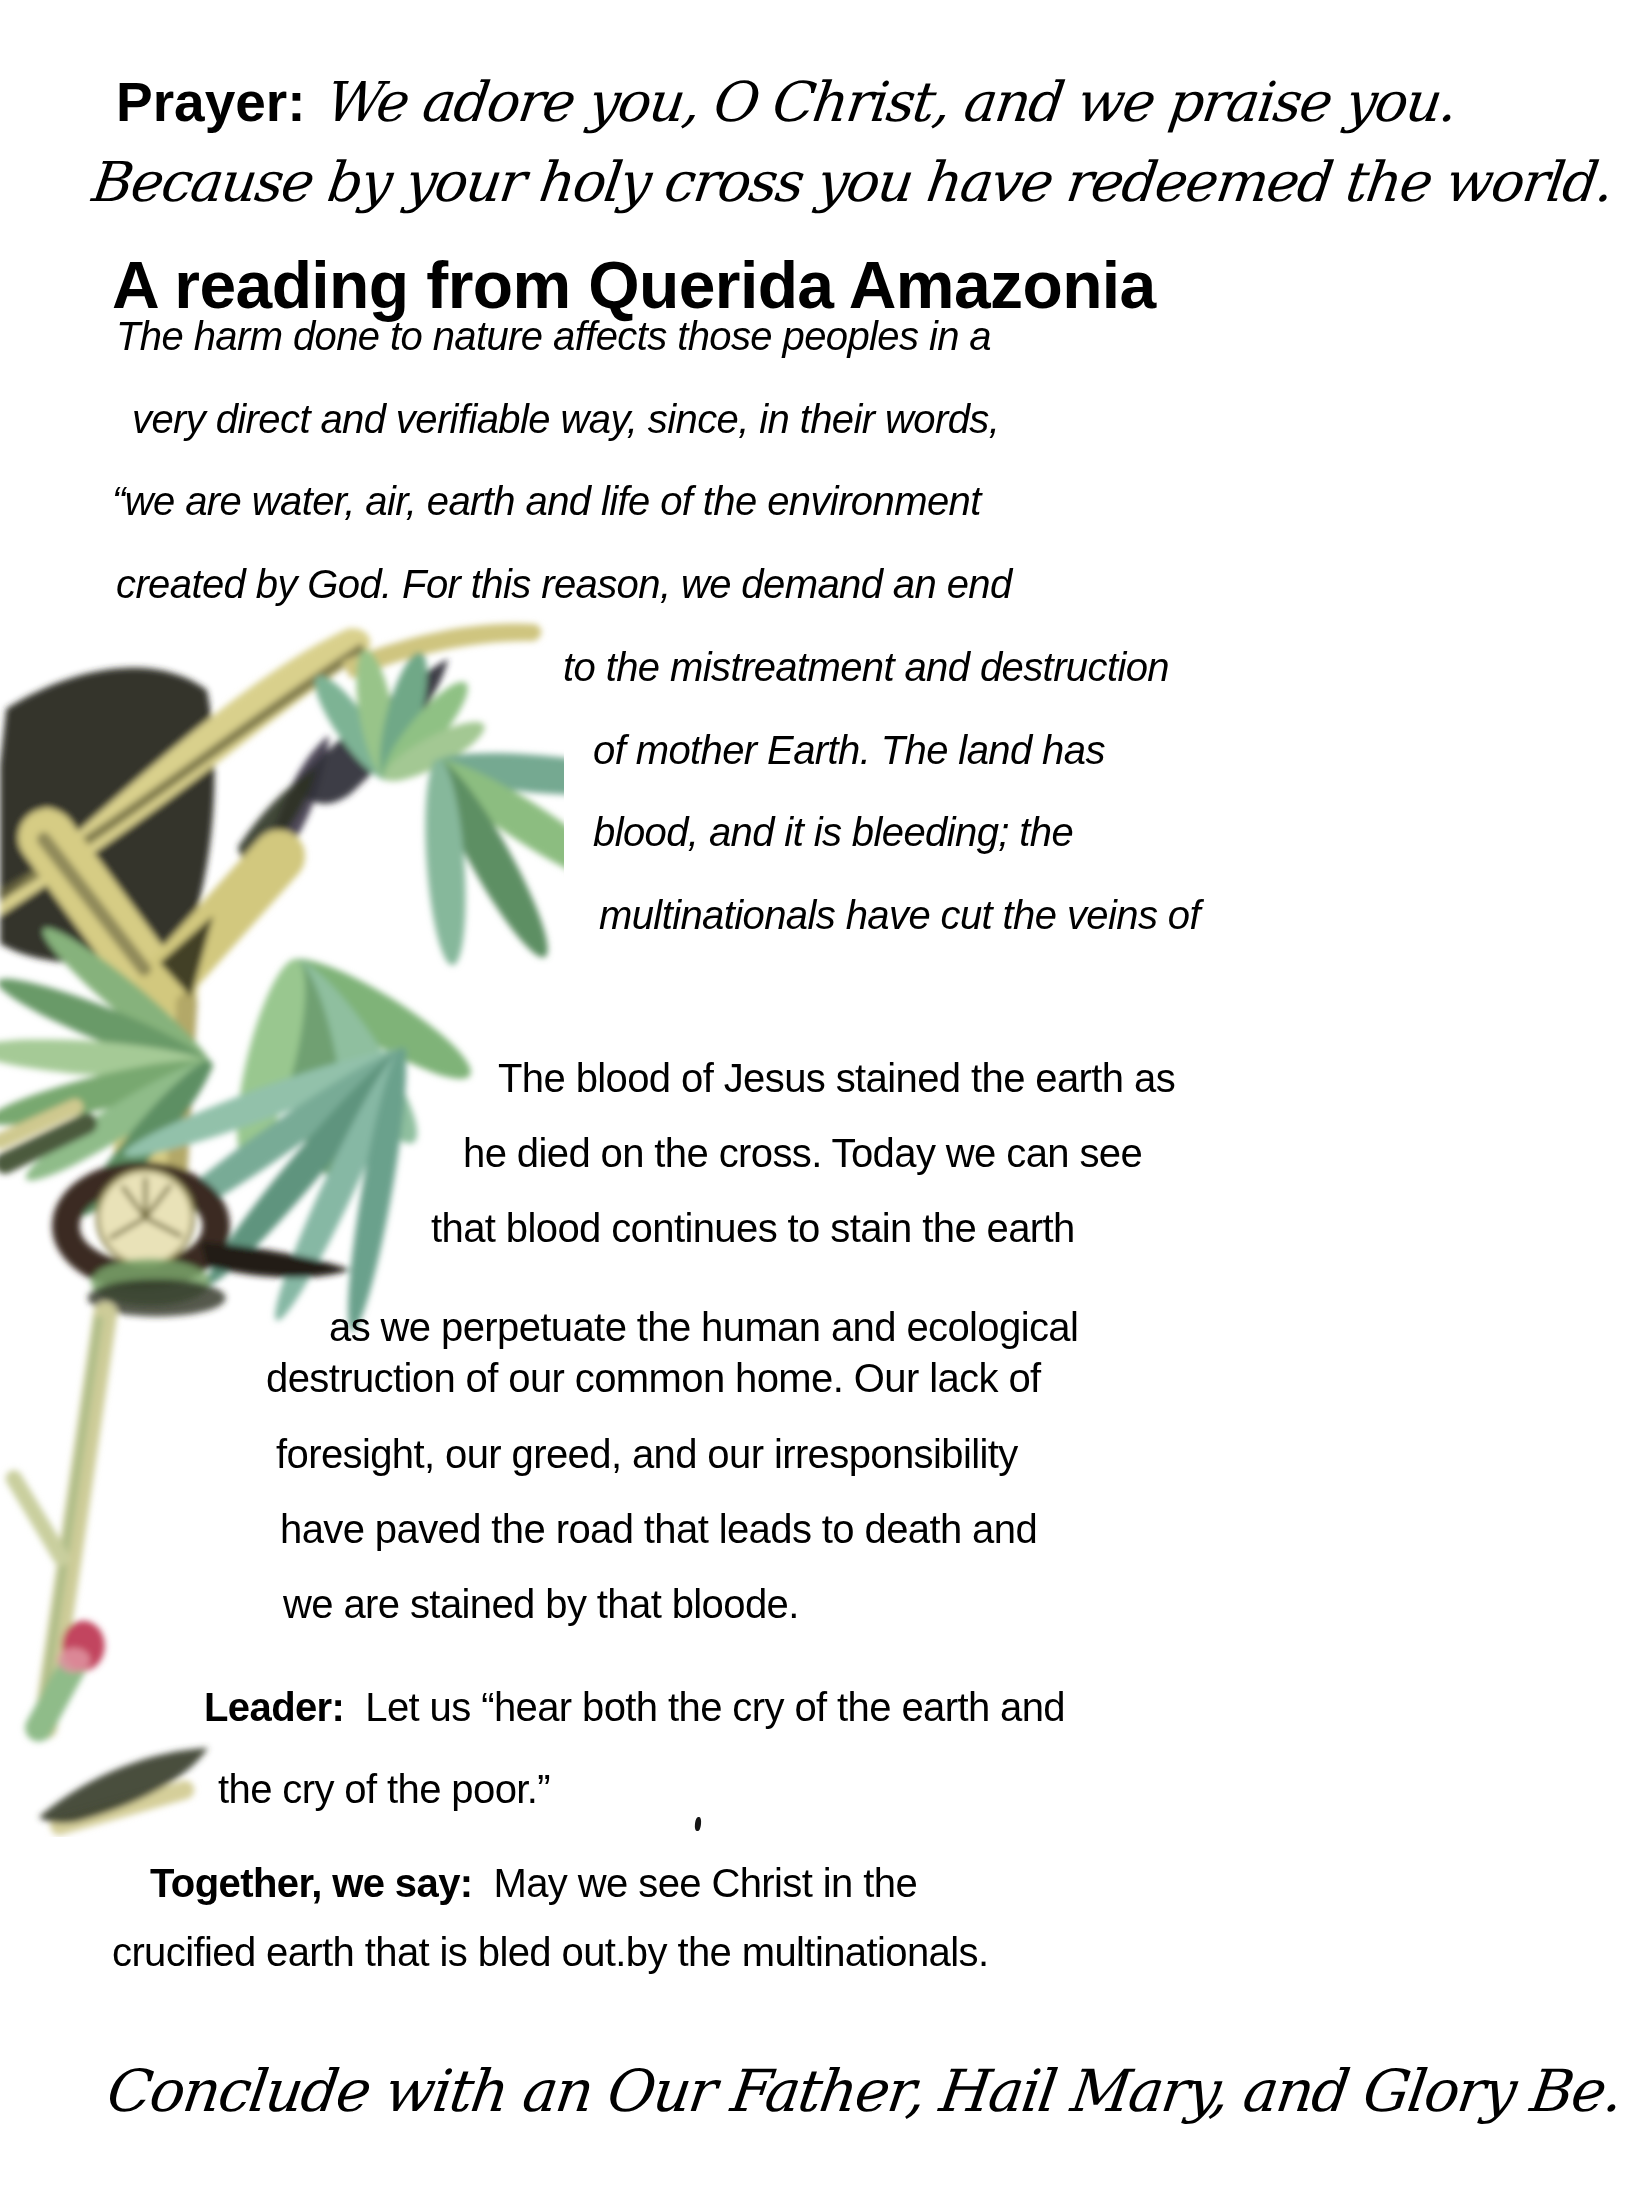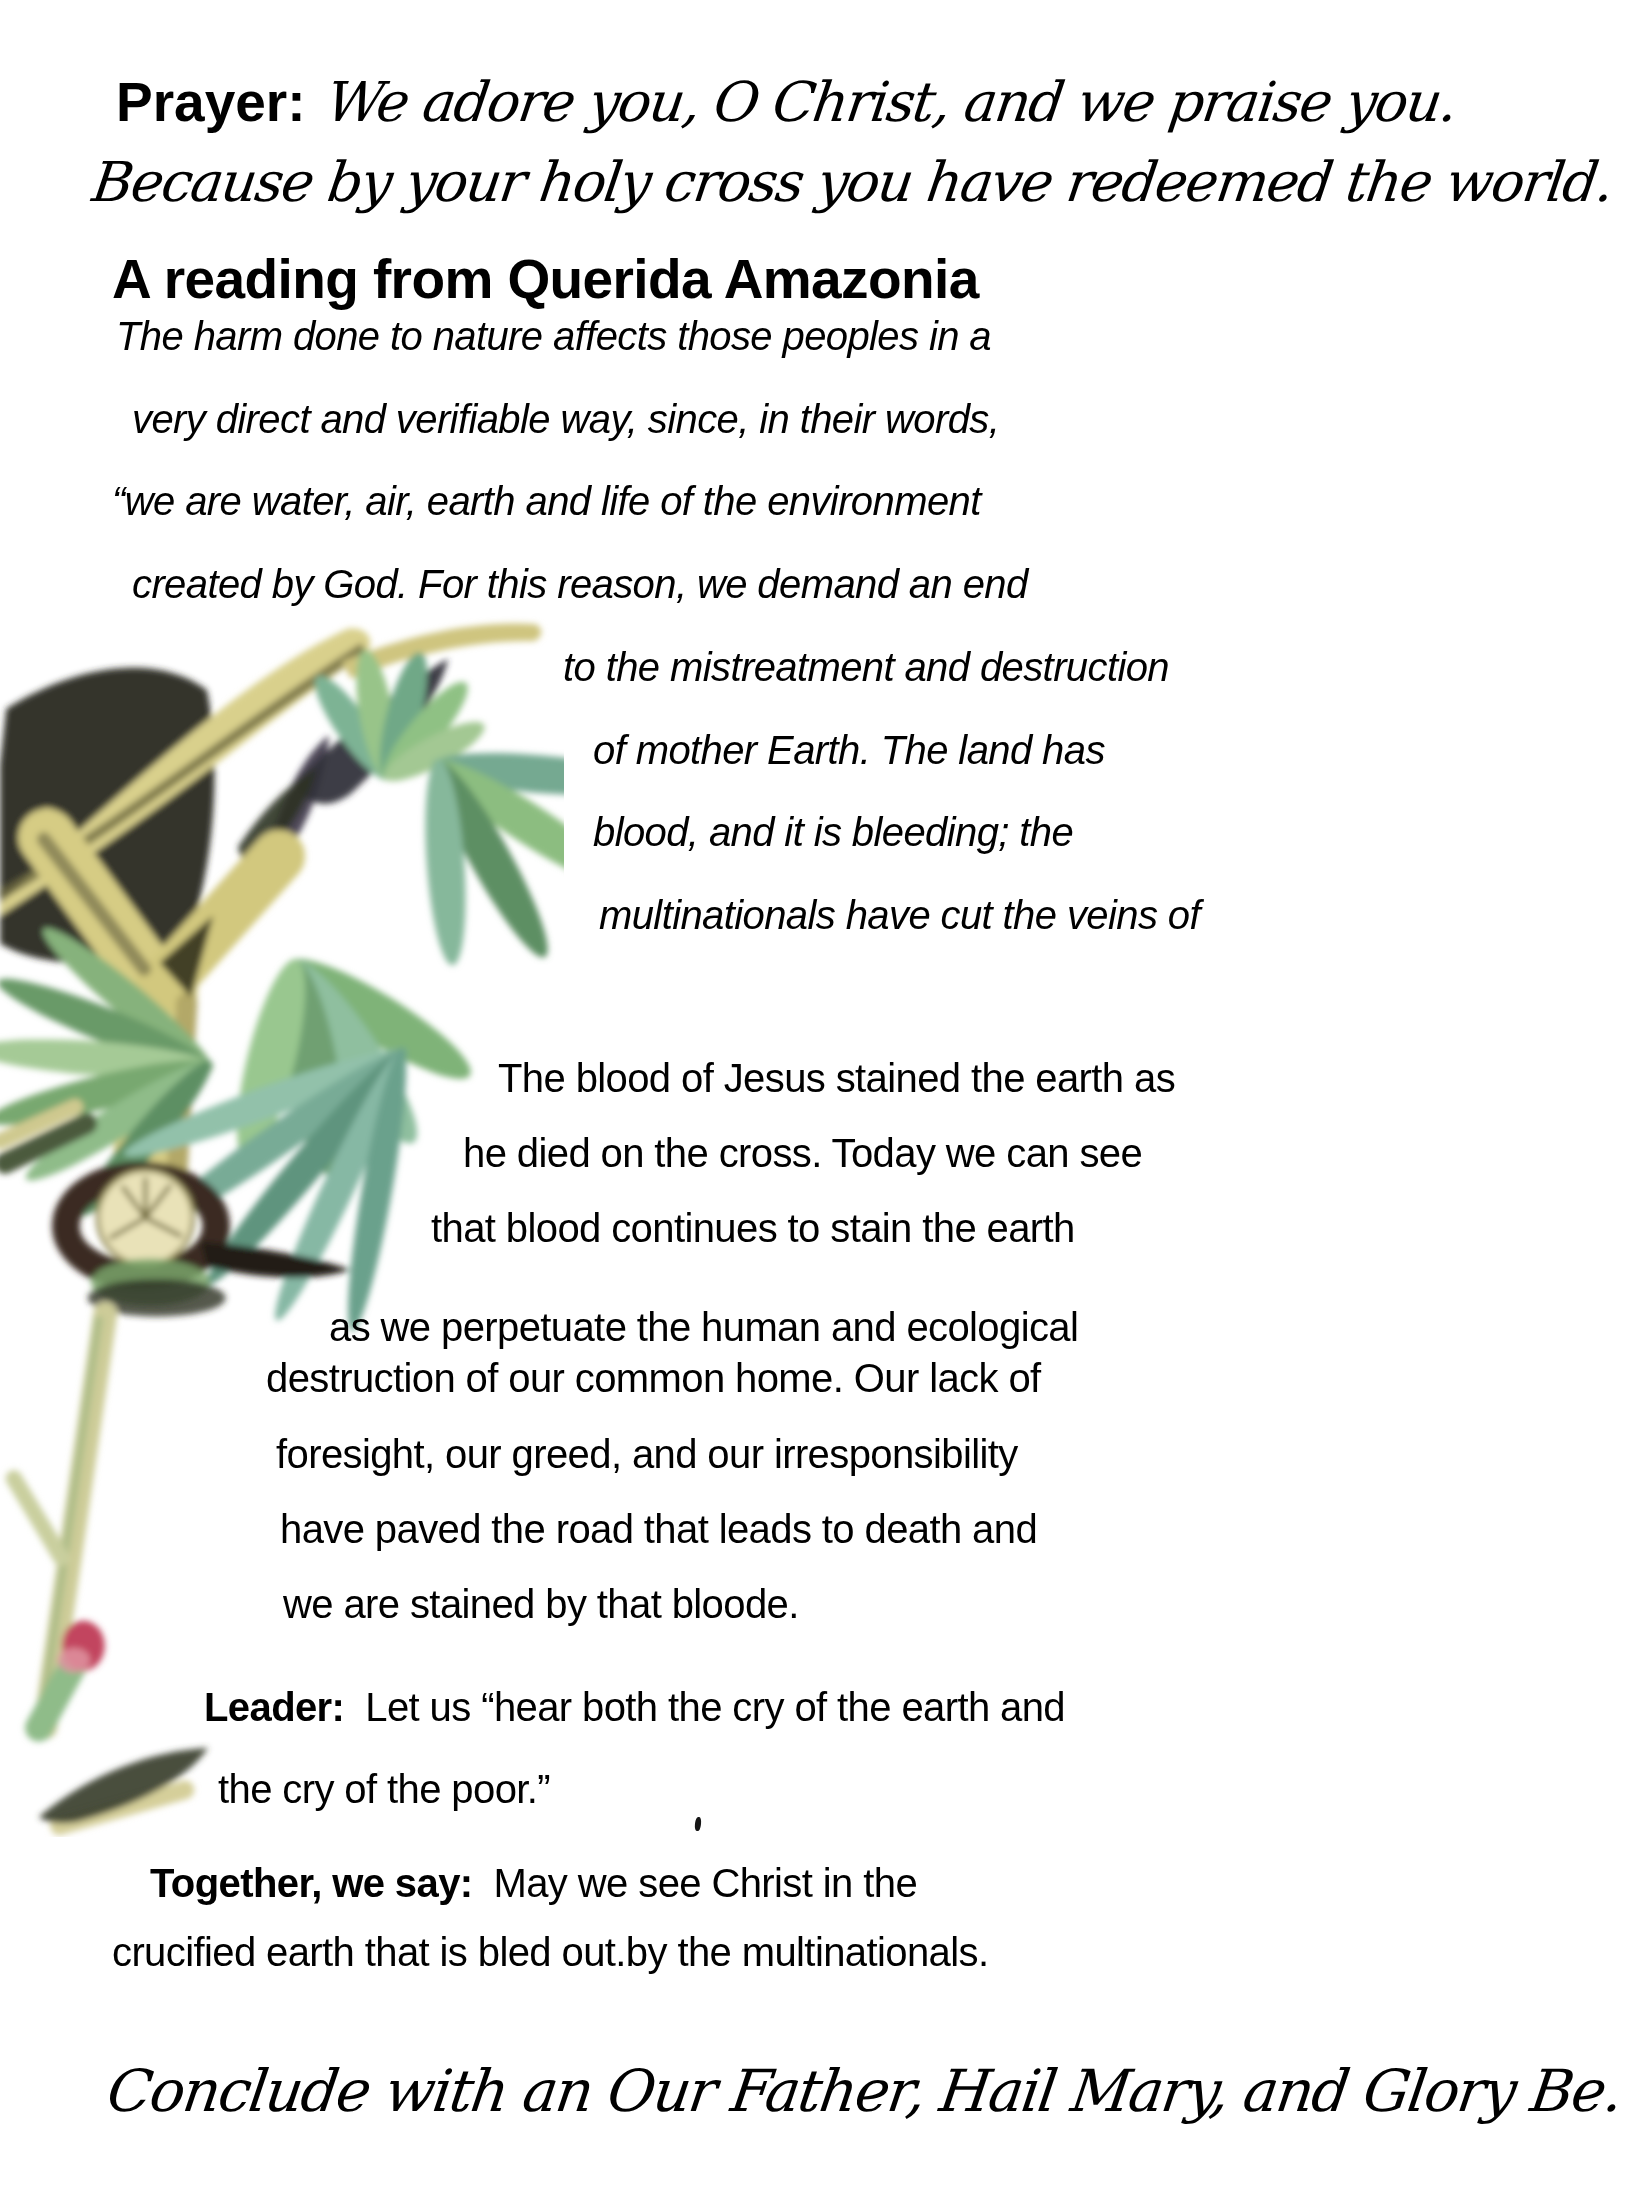--- a/index.html
+++ b/index.html
@@ -9,21 +9,21 @@
     position:relative;
     overflow:hidden;
     font-family:"Liberation Sans", sans-serif;
     color:#000000;
   }
   .page { position:absolute; inset:0; }
   .line { position:absolute; white-space:nowrap; line-height:1; }
   .body-text { font-size:40px; letter-spacing:-0.6px; }
   .italic { font-style:italic; }
   .bold-label { font-weight:700; }
-  .heading { font-size:55px; font-weight:700; letter-spacing:-0.6px; }
+  .heading { font-size:66px; font-weight:700; letter-spacing:-0.6px; }
   .prayer-label { font-size:55px; font-weight:700; }
   .script {
     font-family:"DejaVu Serif", serif;
     font-style:italic;
     font-size:55px;
     letter-spacing:-1.9px;
   }
   .script-skew { display:inline-block; transform:skewX(-8deg); }
   .conclusion-script { font-size:58px; }
   .label-gap { margin-right:21px; }
@@ -152,21 +152,21 @@
   </div>
   <div class="line" style="left:93px; top:155px;">
     <span class="script script-skew">Because by your holy cross you have redeemed the world.</span>
   </div>
 
   <div class="line heading" style="left:112px; top:252px;">A reading from Querida Amazonia</div>
 
   <div class="line body-text italic" style="left:116px; top:316px;">The harm done to nature affects those peoples in a</div>
   <div class="line body-text italic" style="left:132px; top:399px;">very direct and verifiable way, since, in their words,</div>
   <div class="line body-text italic" style="left:112px; top:481px;">“we are water, air, earth and life of the environment</div>
-  <div class="line body-text italic" style="left:132px; top:564px;">created by God. For this reason, we demand an end</div>
+  <div class="line body-text italic" style="left:116px; top:564px;">created by God. For this reason, we demand an end</div>
   <div class="line body-text italic" style="left:563px; top:647px;">to the mistreatment and destruction</div>
   <div class="line body-text italic" style="left:593px; top:730px;">of mother Earth. The land has</div>
   <div class="line body-text italic" style="left:593px; top:812px;">blood, and it is bleeding; the</div>
   <div class="line body-text italic" style="left:599px; top:895px;">multinationals have cut the veins of</div>
 
   <div class="line body-text" style="left:498px; top:1058px;">The blood of Jesus stained the earth as</div>
   <div class="line body-text" style="left:463px; top:1133px;">he died on the cross. Today we can see</div>
   <div class="line body-text" style="left:431px; top:1208px;">that blood continues to stain the earth</div>
   <div class="line body-text" style="left:329px; top:1283px;margin-top:24px;">as we perpetuate the human and ecological</div>
   <div class="line body-text" style="left:266px; top:1358px;">destruction of our common home. Our lack of</div>

